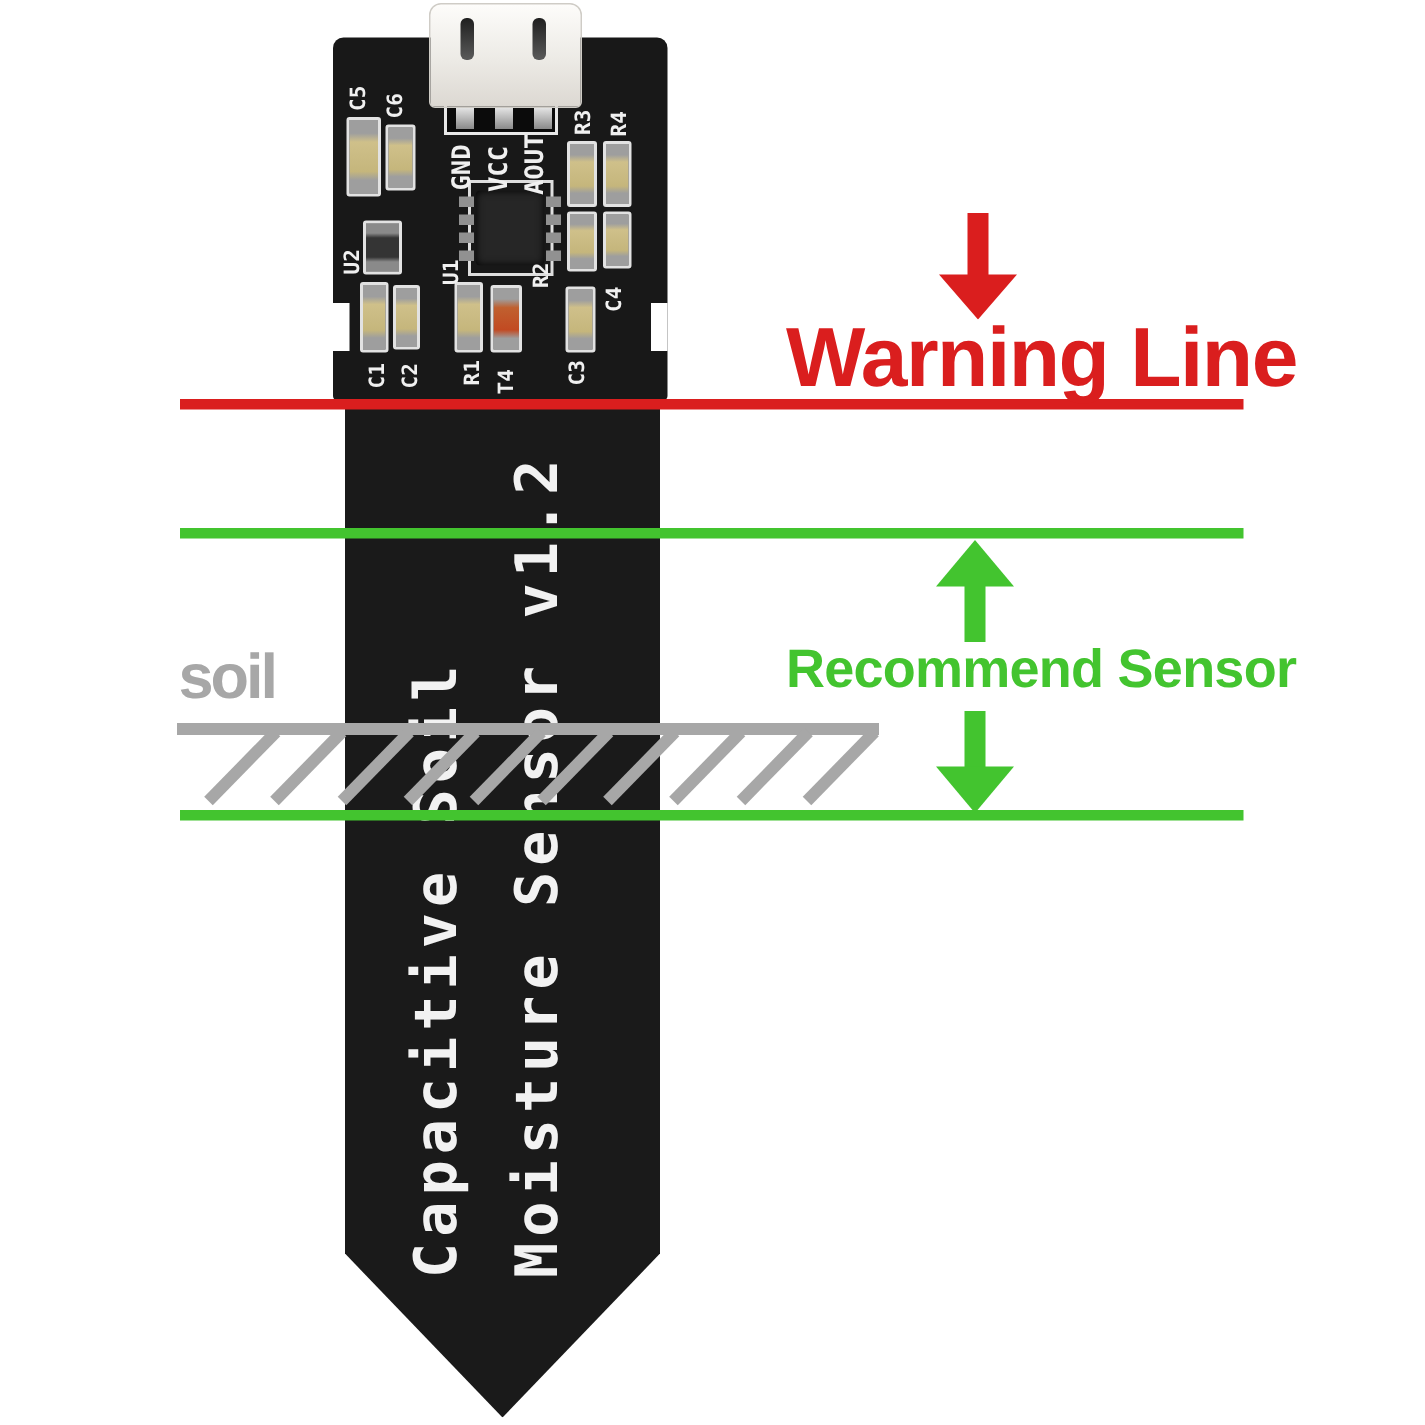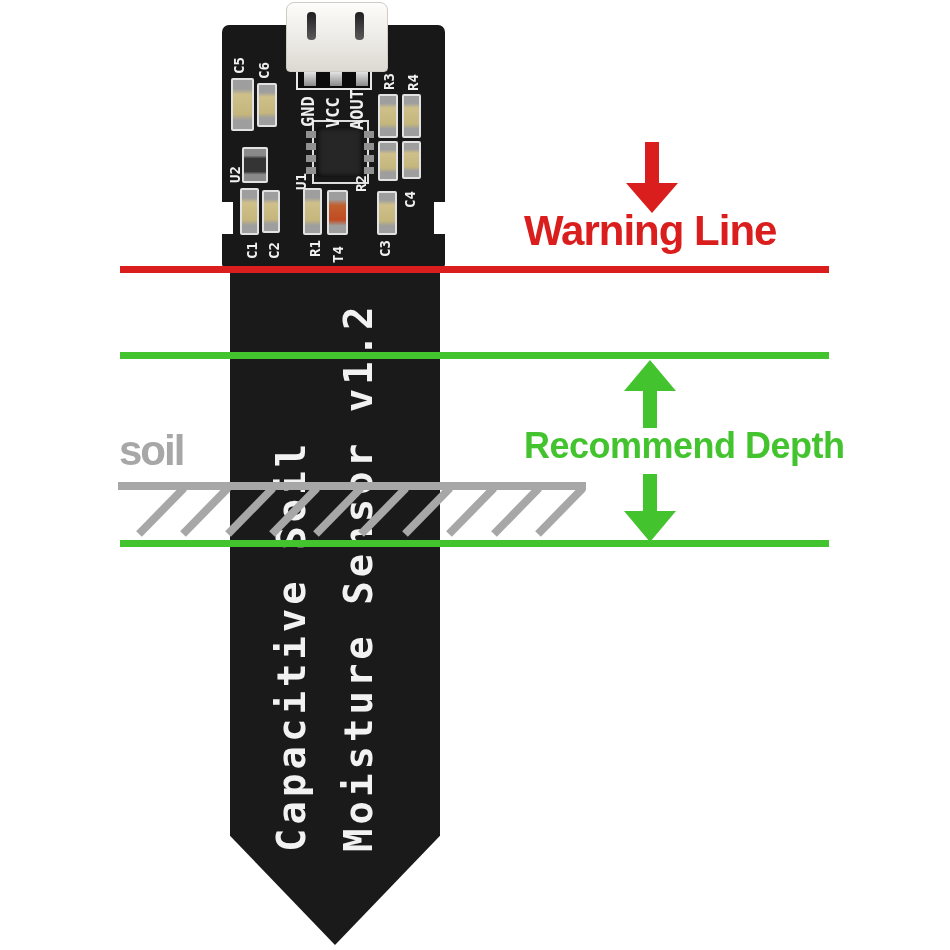--- a/index.html
+++ b/index.html
@@ -53,21 +53,21 @@
     white-space:nowrap;overflow:visible;
   }
   .ref{width:34px;height:14px;line-height:14px;font-size:14px;}
   .pin{height:18px;line-height:18px;font-size:17px;}
   .title{height:40px;line-height:40px;font-size:39px;letter-spacing:4px;color:#f2f2f2;}
   
   .hline{left:120px;width:709px;height:7px;}
   .redline{background:var(--red);top:266px;}
   .greenline{background:var(--green);}
   .ann{position:absolute;white-space:nowrap;font-weight:bold;}
-  .warn-label{left:524px;top:210px;font-size:42px;letter-spacing:-1px;color:var(--red);line-height:1;}
+  .warn-label{left:524px;top:210px;font-size:56px;letter-spacing:-1px;color:var(--red);line-height:1;}
   .depth-label{left:524px;top:428px;font-size:36px;letter-spacing:-0.5px;color:var(--green);line-height:1;}
   .soil-label{left:119px;top:430px;font-size:42px;letter-spacing:-2px;color:var(--gray);font-weight:bold;line-height:1;}
   svg{display:block;}
 </style>
 </head>
 <body>
 
 <div class="stage">
 
   <div class="abs probe"></div>
@@ -158,16 +158,16 @@
   <svg class="abs" style="left:624px;top:360px" width="52" height="68" viewBox="0 0 52 68">
     <polygon points="26,0 52,31 0,31" fill="#43c42f"></polygon>
     <rect x="19" y="28" width="14" height="40" fill="#43c42f"></rect>
   </svg>
   <svg class="abs" style="left:624px;top:474px" width="52" height="68" viewBox="0 0 52 68">
     <rect x="19" y="0" width="14" height="41" fill="#43c42f"></rect>
     <polygon points="0,37 52,37 26,68" fill="#43c42f"></polygon>
   </svg>
 
   <div class="ann warn-label">Warning Line</div>
-  <div class="ann depth-label">Recommend Depth</div>
+  <div class="ann depth-label">Recommend Sensor</div>
   <div class="ann soil-label">soil</div>
 
 </div>
 
 </body></html>

